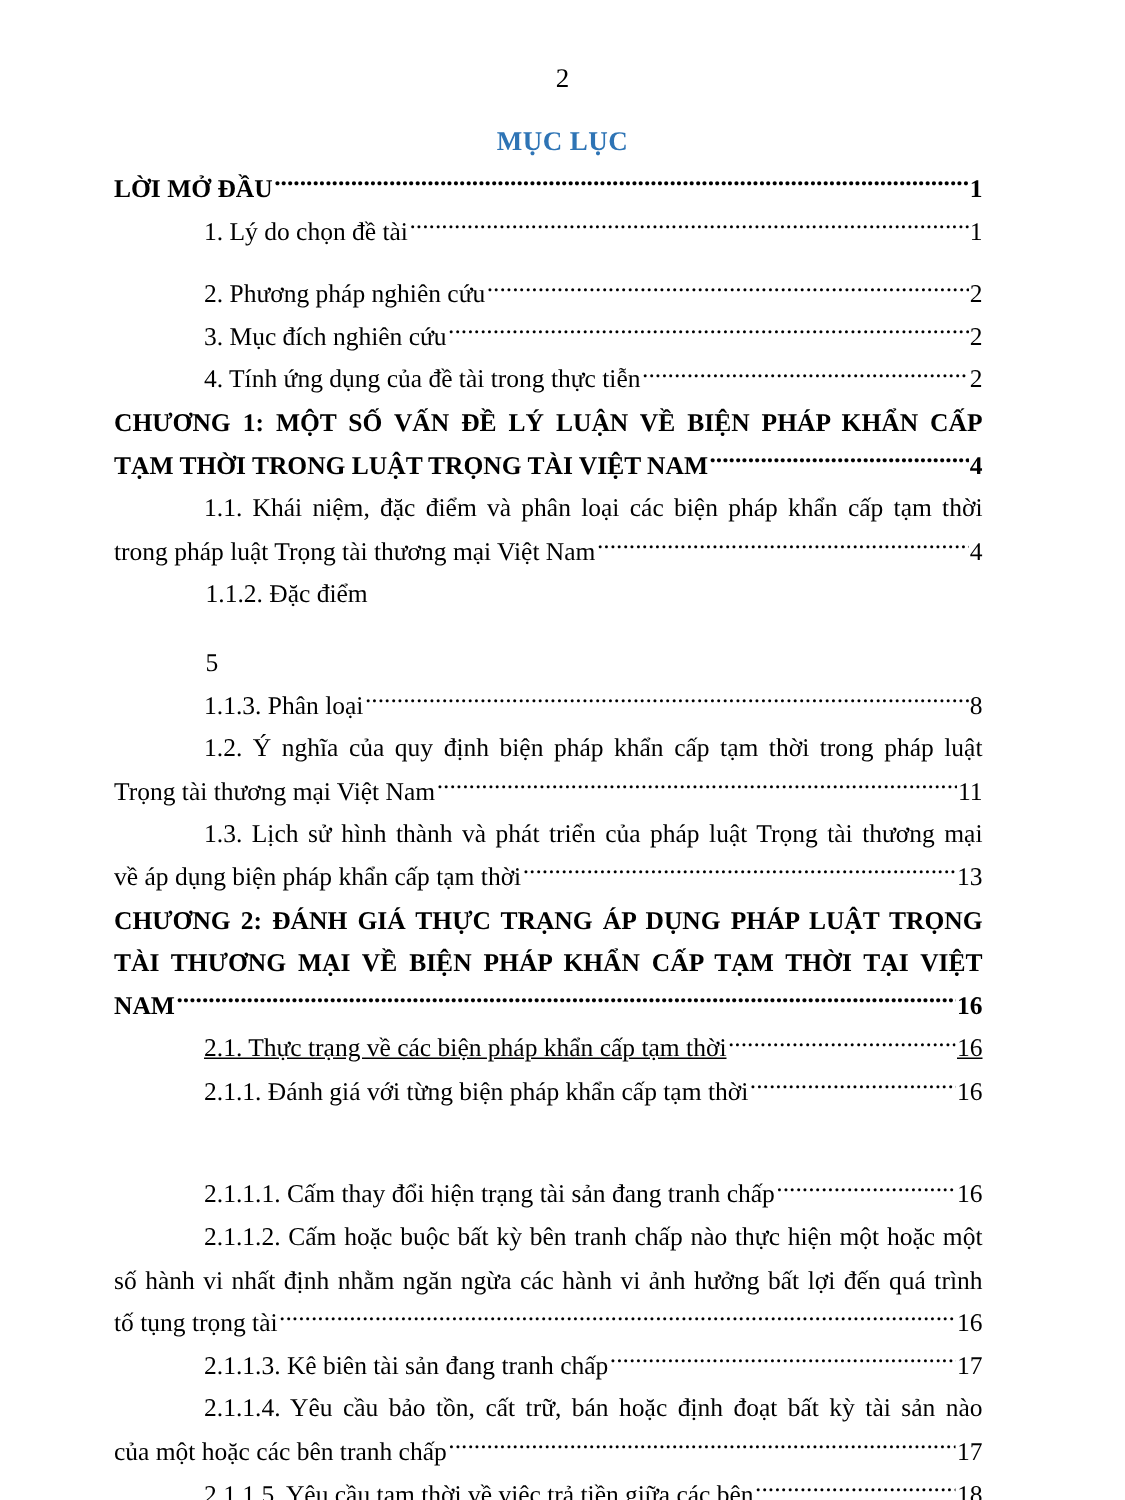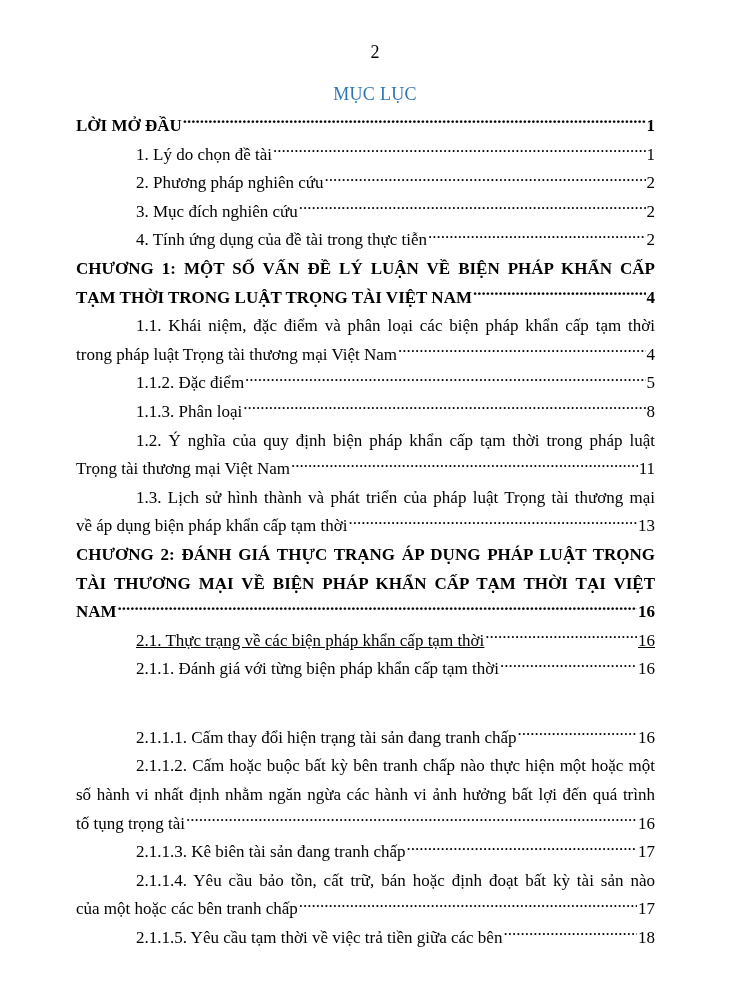--- a/index.html
+++ b/index.html
@@ -7,21 +7,21 @@
     width: 750px; height: 1000px; position: relative; overflow: hidden;
     font-family: "Liberation Serif", "DejaVu Serif", serif;
     color: #000;
   }
   .page-number {
     position: absolute; top: 42px; left: 0; width: 750px; text-align: center;
     font-size: 18px;
   }
   .toc-title {
     position: absolute; top: 84px; left: 0; width: 750px; text-align: center;
-    font-size: 18px; font-weight: normal; color: #2e74b5; letter-spacing: 0.3px;
+    font-size: 18px; font-weight: bold; color: #2e74b5; letter-spacing: 0.3px;
   }
   .toc {
     position: absolute; top: 112px; left: 76px; width: 579px;
     font-size: 17px; line-height: 28.6px;
   }
   .entry { position: relative; }
   .entry.bold { font-weight: bold; }
   .entry .line {
     display: flex; align-items: baseline; white-space: nowrap;
   }
@@ -57,21 +57,21 @@
         </div>
       </div>
       <div class="entry indent1 single">
         <div class="line" style="padding-left: 60px; justify-content: center;">
           <span class="label">1. Lý do chọn đề tài </span>
           <span class="dots"></span>
           <span class="page">1</span>
         </div>
       </div>
       <div class="entry indent1 single">
-        <div class="line" style="padding-left: 60px;">
+        <div class="line" style="padding-left: 60px; margin-top: 13px;">
           <span class="label">2. Phương pháp nghiên cứu </span>
           <span class="dots"></span>
           <span class="page">2</span>
         </div>
       </div>
       <div class="entry indent1 single">
         <div class="line" style="padding-left: 60px;">
           <span class="label">3. Mục đích nghiên cứu </span>
           <span class="dots"></span>
           <span class="page">2</span>
@@ -94,21 +94,21 @@
       </div>
       <div class="entry indent1">
         <div class="wrap first">1.1. Khái niệm, đặc điểm và phân loại các biện pháp khẩn cấp tạm thời</div>
         <div class="line">
           <span class="label">trong pháp luật Trọng tài thương mại Việt Nam </span>
           <span class="dots"></span>
           <span class="page">4</span>
         </div>
       </div>
       <div class="entry indent1 single">
-        <div class="line" style="padding-left: 60px;">
+        <div class="line" style="padding-left: 60px; flex-direction: column;">
           <span class="label">1.1.2. Đặc điểm</span>
           <span class="dots"></span>
           <span class="page">5</span>
         </div>
       </div>
       <div class="entry indent1 single">
         <div class="line" style="padding-left: 60px;">
           <span class="label">1.1.3. Phân loại </span>
           <span class="dots"></span>
           <span class="page">8</span>

